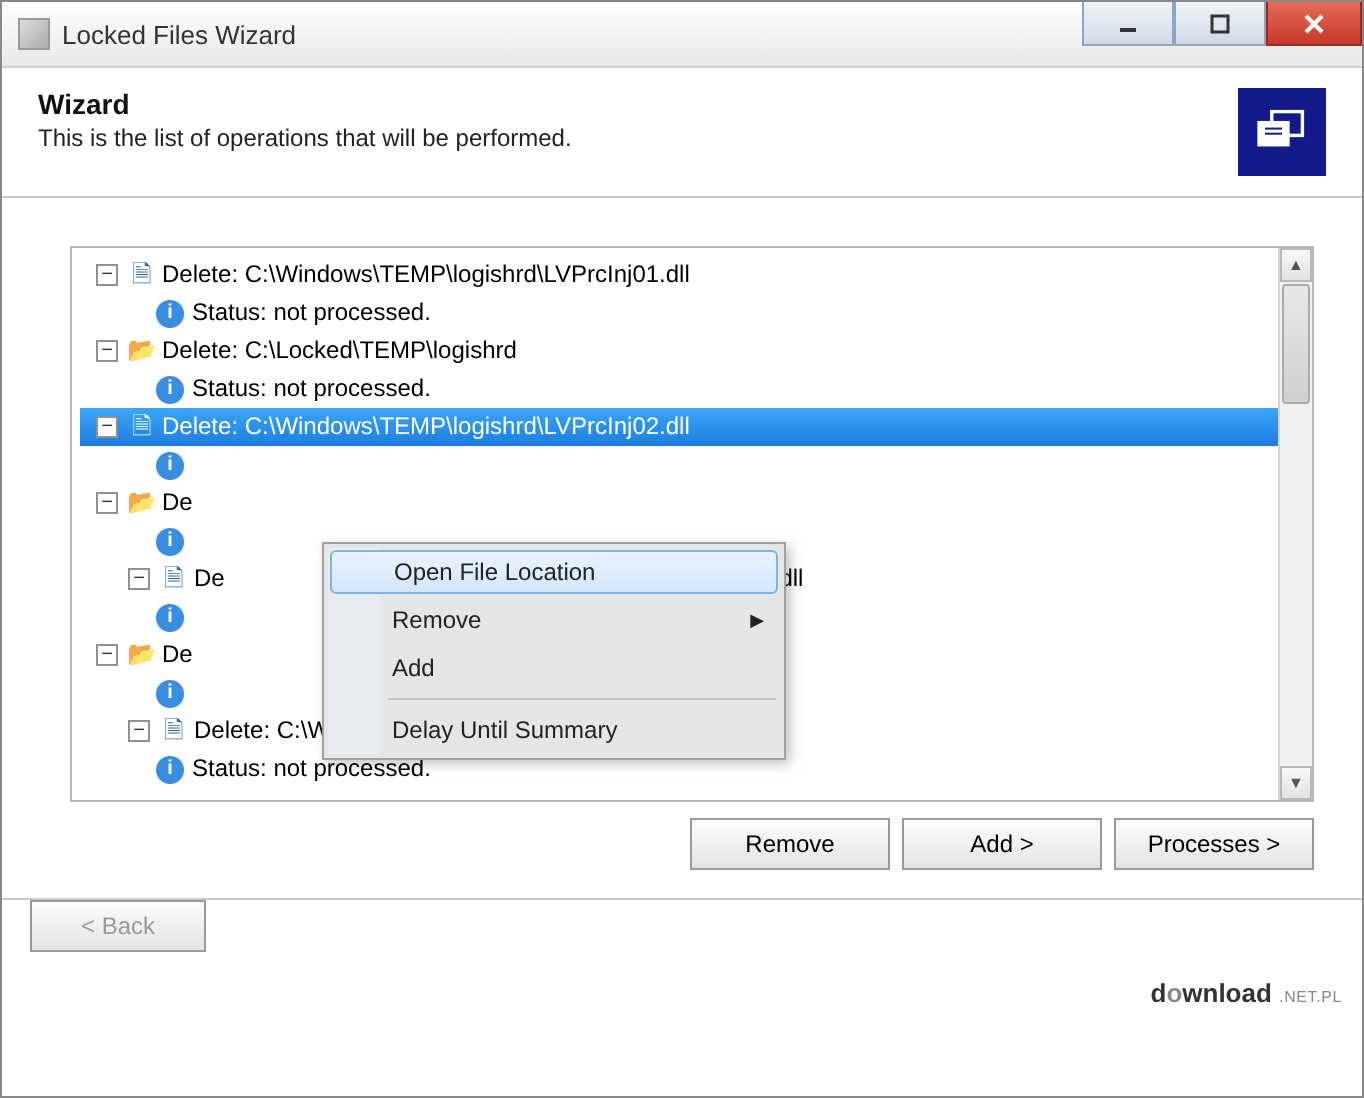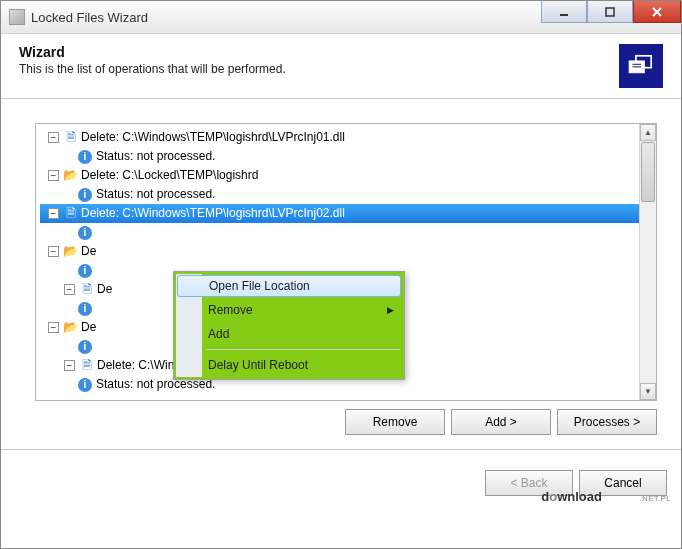--- a/index.html
+++ b/index.html
@@ -135,37 +135,37 @@
 }
 .row-btns button, .footer-btns button {
   min-width: 100px; height: 26px;
   background: linear-gradient(to bottom,#fcfcfc,#e3e3e3);
   border: 1px solid #9a9a9a;
   font-size: 12px;
   cursor: pointer;
 }
 .footer {
   border-top: 1px solid #c8c8c8;
-  padding: 20px 14px;
-  display: flex; justify-content: flex-end;
+  padding: 0 14px;
+  display: flex; justify-content: flex-start;
 }
 .footer-btns { display: flex; gap: 6px; }
 .footer-btns button { min-width: 88px; }
 .footer-btns button:disabled { color: #9a9a9a; }
 .footer-btns button.primary {
   border: 1px solid #1c6cc4;
   background: linear-gradient(to bottom,#eaf3ff,#cde3fb);
   box-shadow: 0 0 3px #4da0f0;
 }
 
 .context-menu {
   position: absolute;
-  left: 172px; top: 270px;
+  left: 160px; top: 270px;
   width: 232px;
-  background: #84cc16;
+  background: #e5e5e5;
   border: 1px solid #a0a0a0;
   box-shadow: 2px 2px 6px rgba(0,0,0,.25);
   padding: 2px;
 }
 .cm-icon-col {
   position: absolute; left: 2px; top: 2px; bottom: 2px; width: 26px;
   background: #e8ebef;
 }
 .cm-item {
   position: relative;
@@ -189,21 +189,21 @@
 }
 .cm-arrow { position: absolute; right: 8px; font-size: 9px; }
 
 .watermark {
   position: absolute;
   right: 10px; top: 488px;
   font-size: 13px; color: #666;
   font-family: Arial, sans-serif;
 }
 .watermark b { color: #333; }
-.watermark small { font-size: 8px; letter-spacing: .3px; color: #888; margin-left: 34px; }
+.watermark small { font-size: 8px; letter-spacing: .3px; color: #888; }
 </style>
 </head>
 <body>
 
 <div class="titlebar">
   <div class="app-icon"></div>
   <div class="title">Locked Files Wizard</div>
   <div class="win-controls">
     <div class="win-btn">
       <svg viewBox="0 0 12 12">
@@ -325,38 +325,37 @@
   <div class="row-btns">
     <button>Remove</button>
     <button>Add &gt;</button>
     <button>Processes &gt;</button>
   </div>
 </div>
 
 <div class="footer">
   <div class="footer-btns">
     <button disabled="">&lt; Back</button>
-    <button>Cancel</button>
   </div>
 </div>
 
 <div class="context-menu">
   <div class="cm-icon-col"></div>
   <div class="cm-item highlight">
     <span>Open File Location</span>
   </div>
   <div class="cm-item">
     <span>Remove</span>
     <span class="cm-arrow">▶</span>
   </div>
   <div class="cm-item">
     <span>Add</span>
   </div>
   <div class="cm-sep"></div>
   <div class="cm-item">
-    <span>Delay Until Reboot</span>
+    <span>Delay Until Summary</span>
   </div>
 </div>
 
 <div class="watermark">
   <b><span>d</span><span style="color:#888">o</span><span>wnload</span></b>
   <small>.NET.PL</small>
 </div>
 
 </body></html>

